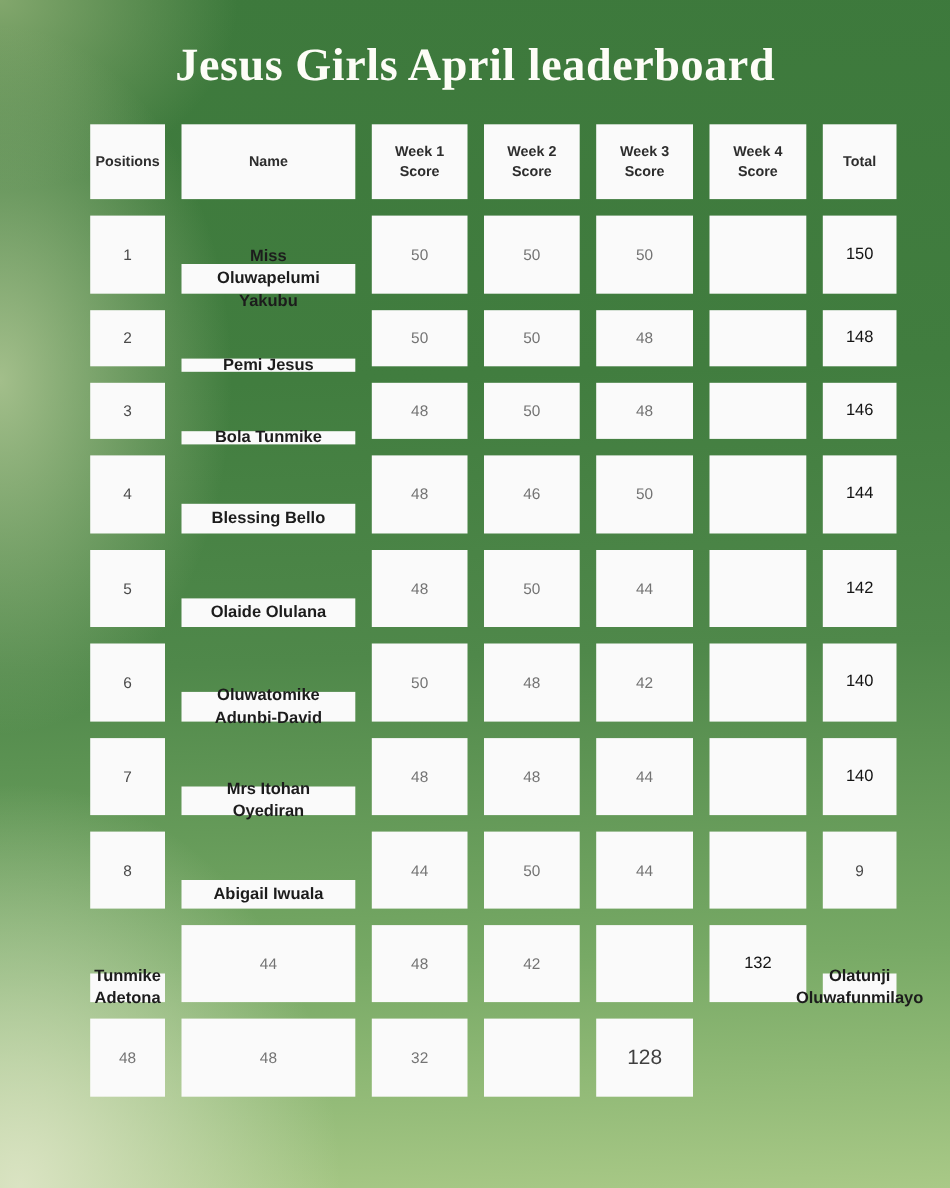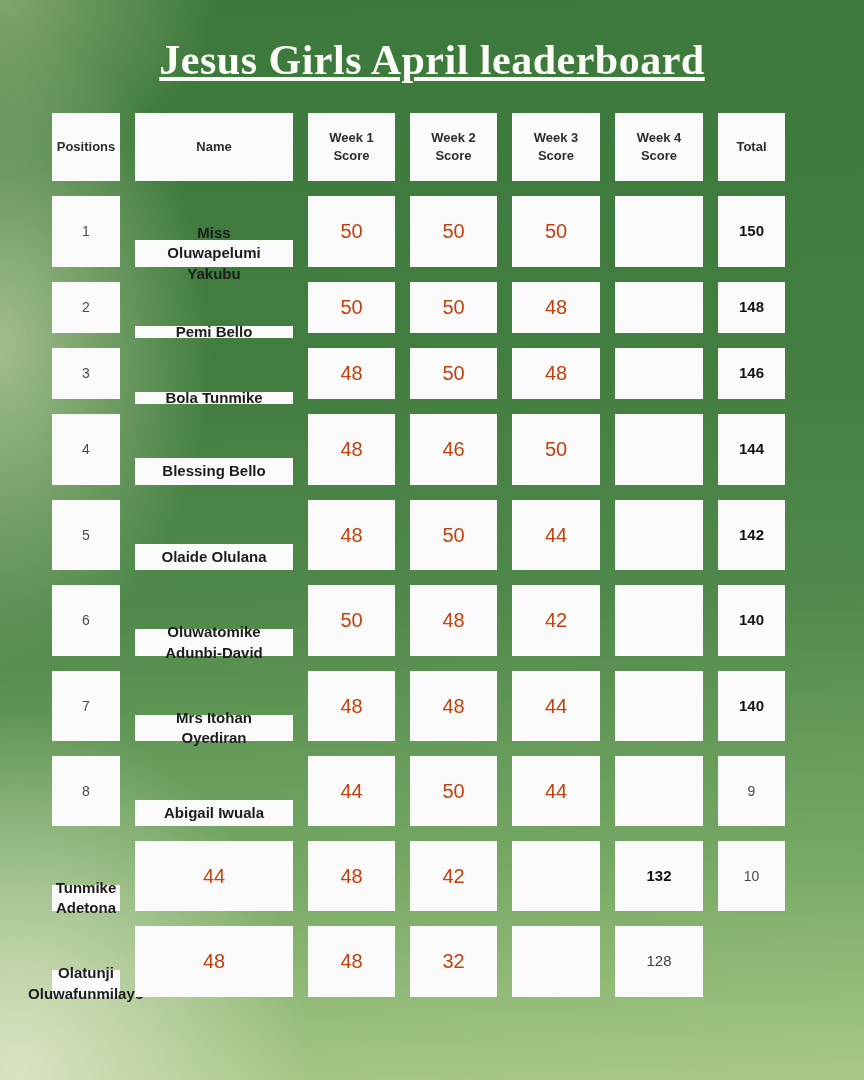--- a/index.html
+++ b/index.html
@@ -24,26 +24,25 @@
     position: absolute;
     top: 36px;
     left: 0;
     width: 864px;
     text-align: center;
     font-family: "Liberation Serif", "DejaVu Serif", serif;
     font-weight: 600;
     font-size: 42px;
     letter-spacing: 0.5px;
     color: #fdfdf7;
-    text-decoration: underline;
   }
 
   .board {
     position: absolute;
-    left: 52px;
+    left: 82px;
     top: 113px;
     display: grid;
     grid-template-columns: 68px 158px 87px 87px 88px 88px 67px;
     grid-template-rows: 68px 71px 51px 51px 71px 70px 71px 70px 70px 70px 71px;
     column-gap: 15px;
     row-gap: 15px;
   }
 
   .cell {
     background: #fafafa;
@@ -68,33 +67,33 @@
 
   .cell.name {
     font-weight: bold;
     font-size: 15px;
     color: #1c1c1c;
     padding: 6px 18px;
     margin-top: 44px;
   }
 
   .cell.score {
-    font-size: 20px;
-    color: #c2410c;
+    font-size: 14px;
+    color: #737373;
   }
 
   .cell.total {
-    font-weight: bold;
+    font-weight: normal;
     font-size: 15px;
     color: #141414;
   }
 
   .cell.total.regular {
     font-weight: normal;
-    font-size: 15px;
+    font-size: 19px;
     color: #3f3f3f;
   }
 </style>
 </head>
 <body>
 
 <h1 class="page-title">Jesus Girls April leaderboard</h1>
 
 <div class="board">
   <div class="cell head">Positions</div>
@@ -107,21 +106,21 @@
 
   <div class="cell pos">1</div>
   <div class="cell name">Miss Oluwapelumi Yakubu</div>
   <div class="cell score">50</div>
   <div class="cell score">50</div>
   <div class="cell score">50</div>
   <div class="cell score"></div>
   <div class="cell total">150</div>
 
   <div class="cell pos">2</div>
-  <div class="cell name">Pemi Bello</div>
+  <div class="cell name">Pemi Jesus</div>
   <div class="cell score">50</div>
   <div class="cell score">50</div>
   <div class="cell score">48</div>
   <div class="cell score"></div>
   <div class="cell total">148</div>
 
   <div class="cell pos">3</div>
   <div class="cell name">Bola Tunmike</div>
   <div class="cell score">48</div>
   <div class="cell score">50</div>
@@ -169,20 +168,19 @@
   <div class="cell score"></div>
 
   <div class="cell pos">9</div>
   <div class="cell name">Tunmike Adetona</div>
   <div class="cell score">44</div>
   <div class="cell score">48</div>
   <div class="cell score">42</div>
   <div class="cell score"></div>
   <div class="cell total">132</div>
 
-  <div class="cell pos">10</div>
   <div class="cell name">Olatunji Oluwafunmilayo</div>
   <div class="cell score">48</div>
   <div class="cell score">48</div>
   <div class="cell score">32</div>
   <div class="cell score"></div>
   <div class="cell total regular">128</div>
 </div>
 
 </body></html>

